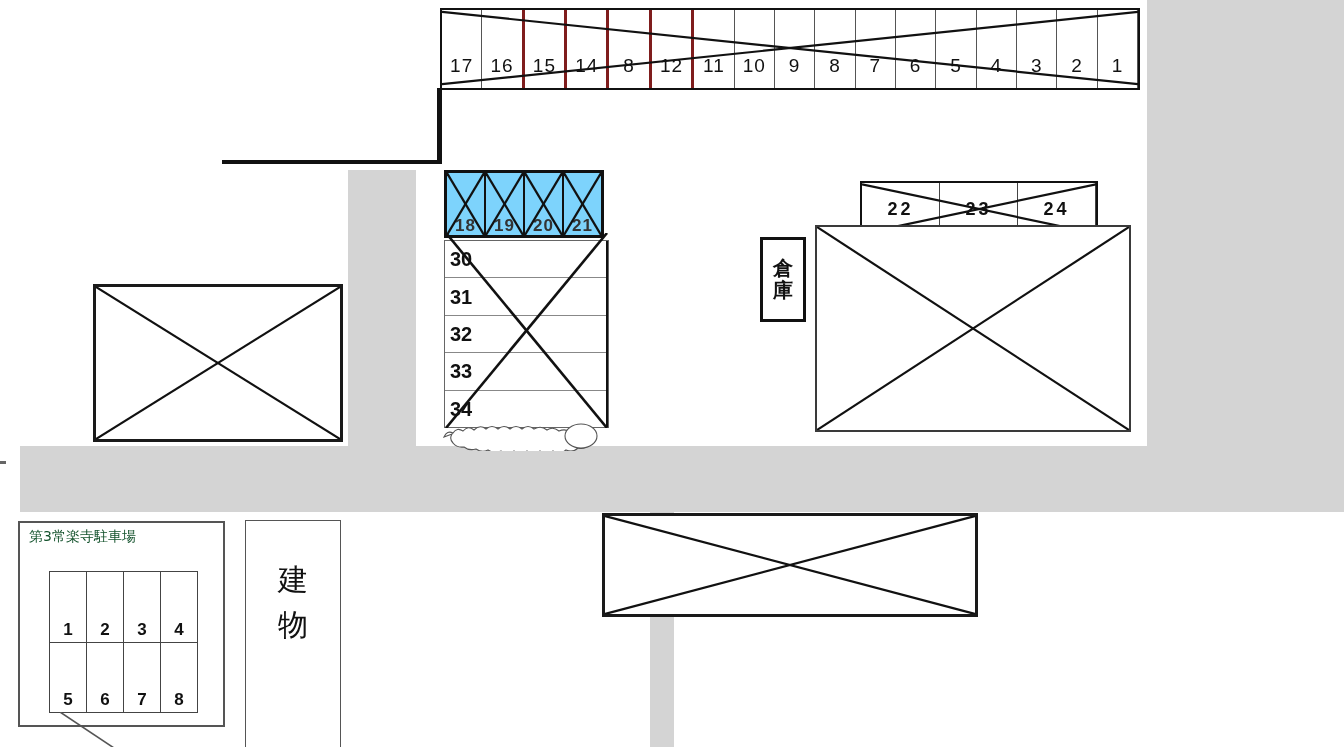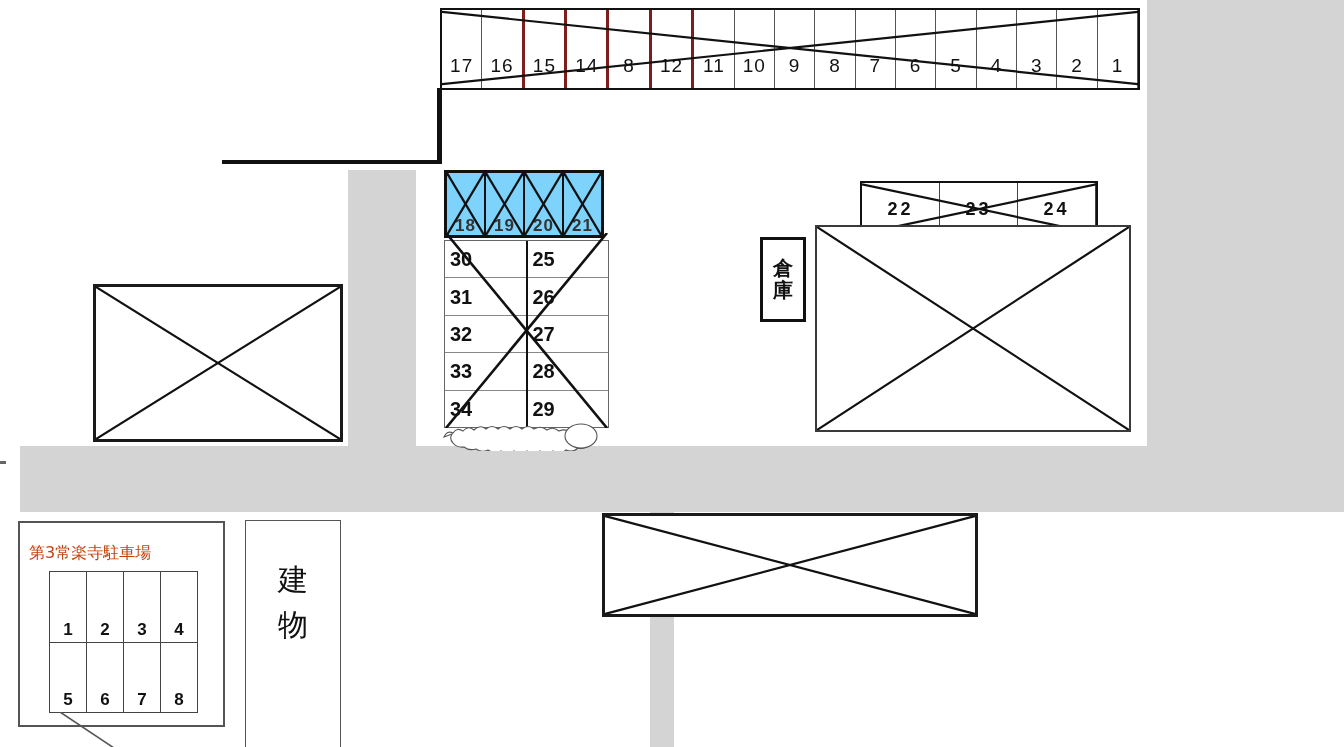--- a/index.html
+++ b/index.html
@@ -225,24 +225,24 @@
     top: 521px;
     width: 207px;
     height: 206px;
     box-sizing: border-box;
     border: 2px solid #555;
     background: #fff;
   }
   #inset-title {
     position: absolute;
     left: 9px;
-    top: 22px;
+    top: 6px;
     font-family: "DejaVu Sans", "Liberation Sans", sans-serif;
-    font-size: 16px;
-    color: #c2410c;
+    font-size: 14px;
+    color: #14532d;
     white-space: nowrap;
     line-height: 1;
   }
   #inset-grid {
     position: absolute;
     left: 29px;
     top: 48px;
     width: 149px;
     height: 142px;
     box-sizing: border-box;
@@ -413,37 +413,20 @@
       <div class="cell">
           <span>32</span>
         </div>
       <div class="cell">
           <span>33</span>
         </div>
       <div class="cell">
           <span>34</span>
         </div>
     </div>
-    <div class="col">
-      <div class="cell">
-          <span>25</span>
-        </div>
-      <div class="cell">
-          <span>26</span>
-        </div>
-      <div class="cell">
-          <span>27</span>
-        </div>
-      <div class="cell">
-          <span>28</span>
-        </div>
-      <div class="cell">
-          <span>29</span>
-        </div>
-    </div>
   </div>
 
   <svg style="position:absolute; left:444px; top:233px; width:165px; height:195px;" viewBox="0 0 165 195" preserveAspectRatio="none">
     <line x1="2" y1="0" x2="163" y2="195" stroke="#111" stroke-width="2.6"></line>
     <line x1="2" y1="195" x2="163" y2="0" stroke="#111" stroke-width="2.6"></line>
   </svg>
 
   <svg id="hedge" viewBox="0 0 178 28" preserveAspectRatio="none">
     <path d="M4,14 q3,-7 9,-4 q4,-6 10,-2 q5,-6 11,-1 q6,-6 12,-1 q6,-5 12,0 q6,-5 12,0 q6,-5 12,0 q6,-5 12,0 q7,-4 13,1 q6,-4 12,1 q7,-3 13,2 q7,-2 12,3 q6,2 4,8 q-3,6 -10,4 q-5,5 -12,2 q-6,5 -13,1 q-7,4 -13,0 q-7,4 -13,0 q-6,4 -13,0 q-6,4 -13,0 q-7,3 -13,-1 q-6,3 -12,-1 q-7,2 -12,-2 q-7,1 -11,-4 q-4,-4 -1,-9 Z" fill="#ffffff" stroke="#555" stroke-width="1.1"></path>
     <ellipse cx="141" cy="13" rx="16" ry="12" fill="#ffffff" stroke="#555" stroke-width="1.1"></ellipse>

